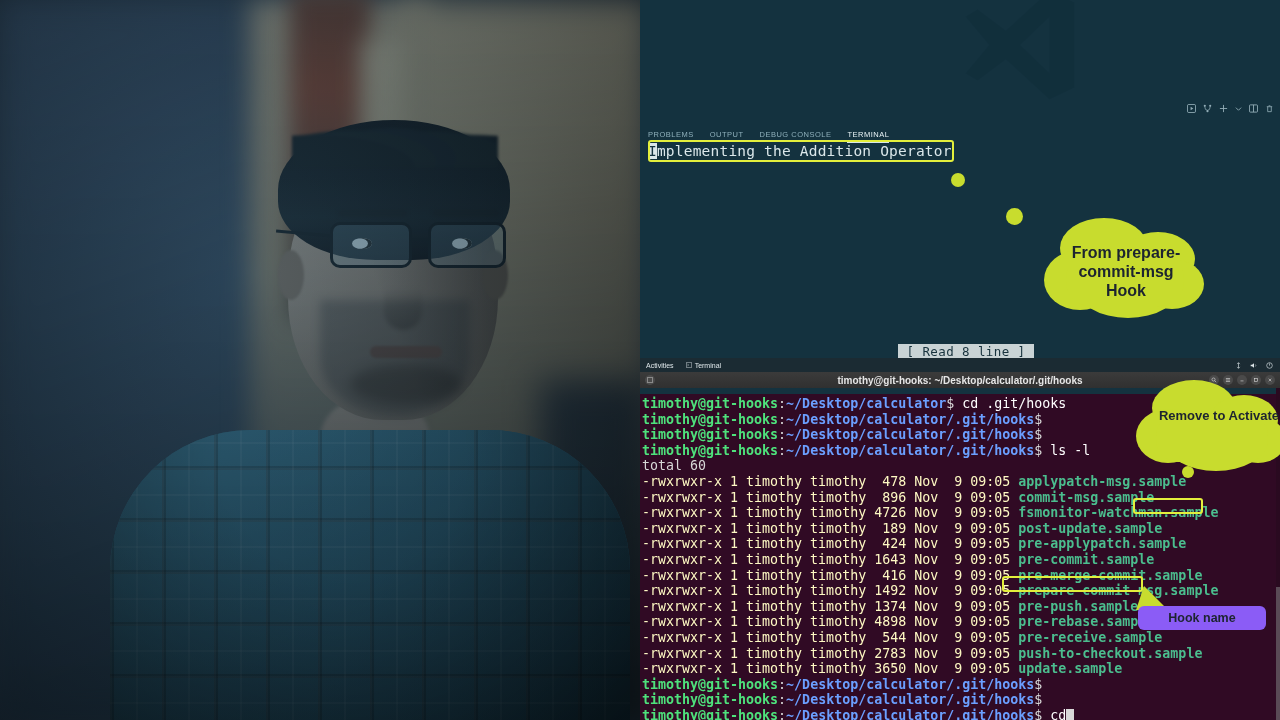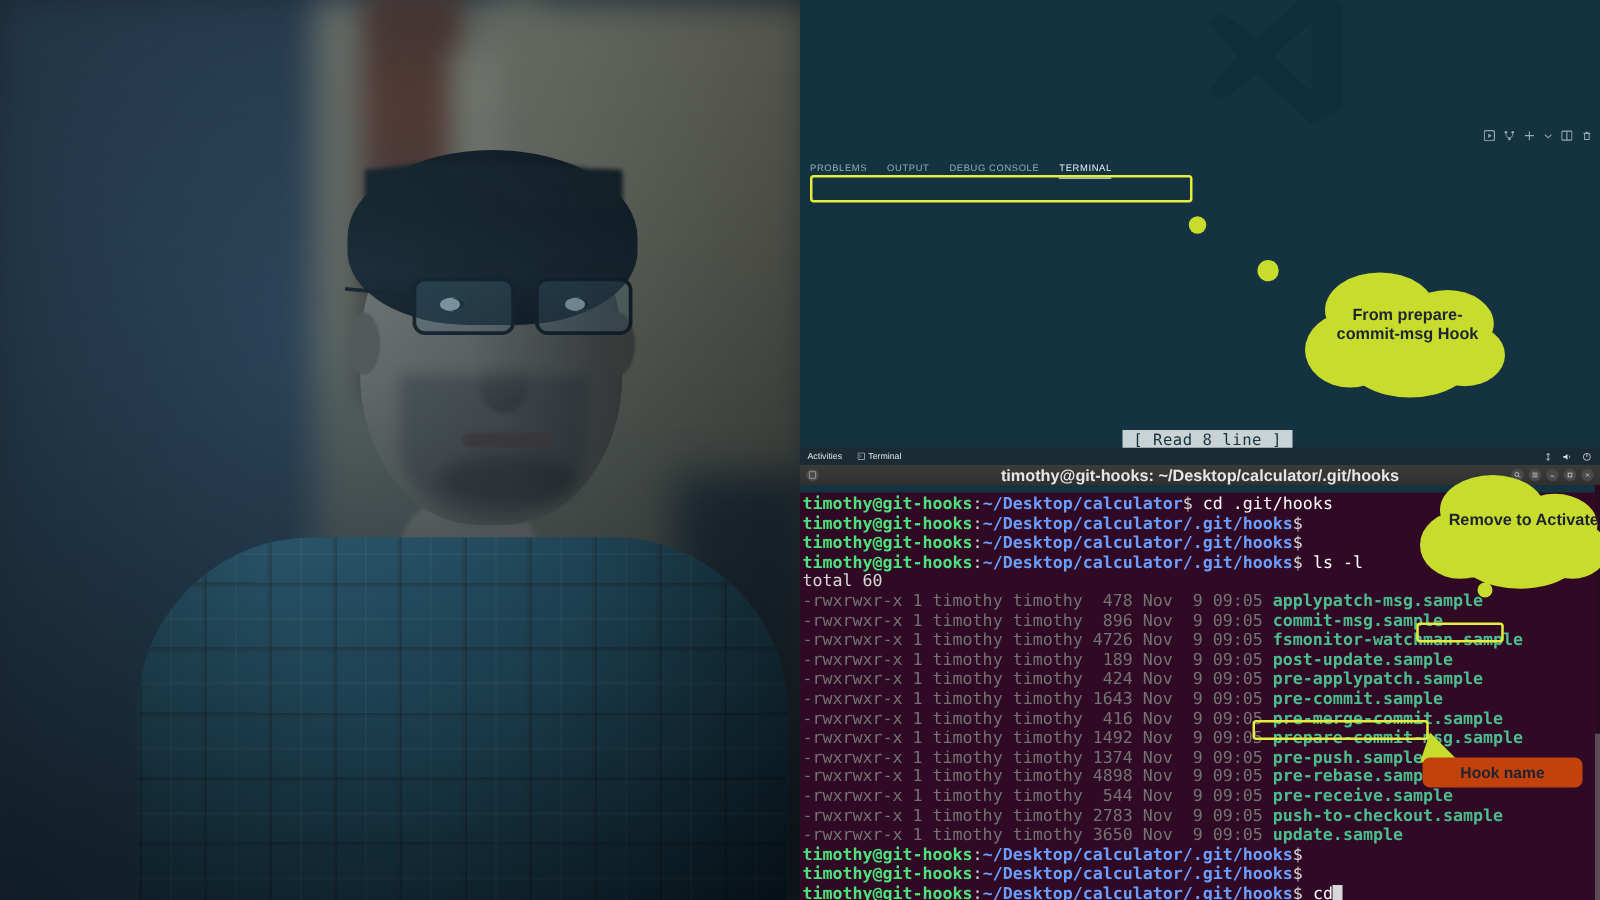--- a/index.html
+++ b/index.html
@@ -131,54 +131,54 @@
   
   .gnome { position:absolute; left:640px; top:358px; width:640px; height:362px; overflow:hidden;}
   .gnome-topbar { position:absolute; left:0; top:0; width:640px; height:14px; background:#1b2b33;
     display:flex; align-items:center; color:#dfe7ea; font-size:7px; padding:0 6px; }
   .gt-left { display:flex; align-items:center; gap:12px; }
   .gt-right { position:absolute; right:7px; display:flex; align-items:center; gap:8px; }
 
   .term-titlebar { position:absolute; left:0; top:14px; width:640px; height:16px;
     background:linear-gradient(180deg,#3b3b3b,#303030); display:flex; align-items:center;
     justify-content:center; }
-  .tt-title { color:#e6e6e6; font-size:13px; font-weight:bold; white-space:nowrap; }
+  .tt-title { color:#e6e6e6; font-size:10px; font-weight:bold; white-space:nowrap; }
   .tt-left { position:absolute; left:5px; display:flex; gap:5px; align-items:center;}
   .tt-right { position:absolute; right:5px; display:flex; gap:4px; align-items:center;}
   .tt-btn { width:10px; height:10px; border-radius:50%; background:#4a4a4a;
     display:flex; align-items:center; justify-content:center; color:#ddd; font-size:6px; }
 
   .term-body { position:absolute; left:0; top:36px; width:640px; height:332px;
     background:#300a24; font-family:"DejaVu Sans Mono", monospace; font-size:13.3px;
     line-height:15.6px; padding:2px 0 0 2px; color:#d8d8d8; white-space:pre; }
   .c-user { color:#4ee27c; font-weight:bold; }
   .c-colon { color:#d8d8d8; }
   .c-path { color:#6b9fff; font-weight:bold; }
   .c-dollar { color:#d8d8d8; }
   .c-cmd { color:#ffffff; }
   .c-file { color:#4bbd8e; font-weight:bold; }
-  .c-perm { color:#737373; }
+  .c-perm { color:#fef9c3; }
   .cursor-block { display:inline-block; width:8px; height:13px; background:#d8d8d8;
     vertical-align:-2px; }
   .term-scroll { position:absolute; right:0; top:30px; width:4px; height:332px;
     background:#2a0a20; }
   .term-scroll i { position:absolute; left:0; top:60%; width:4px; height:40%;
     background:#5a4a56; display:block;}
 
   
   .anno { position:absolute; }
   .hl-box { border:2.5px solid #e3ef3c; border-radius:3px; }
 
   .dot { border-radius:50%; background:#c8dc2e; position:absolute; }
 
   .cloud { position:absolute; }
   .cloud-txt { position:absolute; text-align:center; color:#1d2430; font-weight:bold;
     line-height:1.18; }
 
-  .tag { position:absolute; background:#c2410c; border-radius:6px; color:#1d2430;
+  .tag { position:absolute; background:#8b5cf6; border-radius:6px; color:#1d2430;
     font-weight:bold; display:flex; align-items:center; justify-content:center; }
 </style>
 </head>
 <body>
 
 <div id="root">
 
   <div class="photo-pane">
     <div class="ph-layer bg-wall-left"></div>
     <div class="ph-layer bg-wall-mid"></div>
@@ -262,20 +262,23 @@
           </svg>
       </span>
       <span class="pa">
         <svg width="9" height="9" viewBox="0 0 10 10">
             <path d="M2 3 H8 M3 3 V8.5 H7 V3 M4 2 H6" stroke="#a9c3cc" fill="none" stroke-width="0.9"></path>
           </svg>
       </span>
     </div>
 
 
+    <div class="nano-body">
+      <div class="nano-line"><span class="nano-cur">I</span><span>mplementing the Addition Operator</span></div>
+    </div>
   </div>
 
   <div class="nano-status">[ Read 8 line ]</div>
 
   <div class="gnome">
 
     <div class="gnome-topbar">
       <div class="gt-left">
         <span>Activities</span>
         <span style="display:flex;align-items:center;gap:3px;">
@@ -359,21 +362,21 @@
     <svg width="168" height="112" viewBox="0 0 168 112">
       <g fill="#c8dc2e">
         <ellipse cx="62" cy="34" rx="44" ry="30"></ellipse>
         <ellipse cx="116" cy="45" rx="37" ry="27"></ellipse>
         <ellipse cx="38" cy="66" rx="36" ry="30"></ellipse>
         <ellipse cx="86" cy="72" rx="52" ry="32"></ellipse>
         <ellipse cx="130" cy="70" rx="32" ry="25"></ellipse>
         <rect x="24" y="40" width="118" height="52" rx="24"></rect>
       </g>
     </svg>
-    <div class="cloud-txt" style="left:16px; top:30px; width:136px; font-size:13px;">From prepare-commit-msg Hook</div>
+    <div class="cloud-txt" style="left:16px; top:30px; width:136px; font-size:16px;">From prepare-commit-msg Hook</div>
   </div>
 
   <div class="dot" style="left:1182px; top:466px; width:12px; height:12px;"></div>
   <div class="cloud" style="left:1136px; top:378px; width:150px; height:98px;">
     <svg width="150" height="98" viewBox="0 0 150 98">
       <g fill="#c8dc2e">
         <ellipse cx="58" cy="30" rx="42" ry="28"></ellipse>
         <ellipse cx="108" cy="42" rx="34" ry="25"></ellipse>
         <ellipse cx="32" cy="58" rx="32" ry="27"></ellipse>
         <ellipse cx="80" cy="64" rx="50" ry="29"></ellipse>

